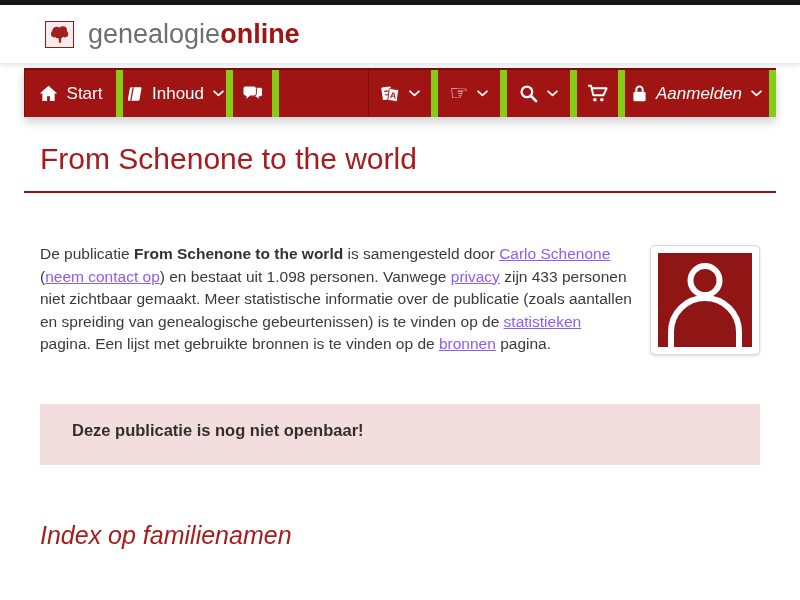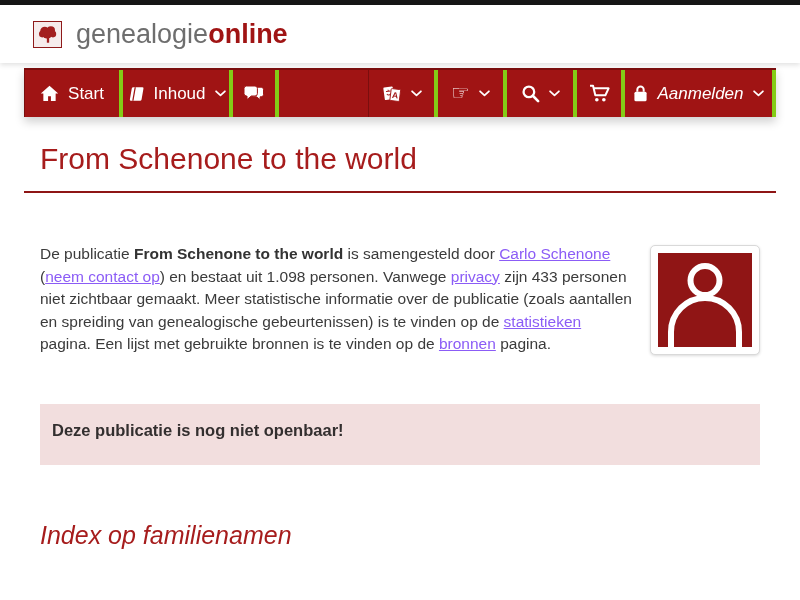--- a/index.html
+++ b/index.html
@@ -4,34 +4,34 @@
 <style>
   * { box-sizing: border-box; margin: 0; padding: 0; }
   html, body { background: #fff; }
   body { font-family: "Liberation Sans", "DejaVu Sans", sans-serif; }
   .screen { width: 800px; height: 600px; overflow: hidden; background: #fff; position: relative; }
 
   
   .topbar { height: 5px; background: #161616; width: 100%; }
 
   
-  header { height: 58px; display: flex; align-items: center; padding-left: 33px; background: #fff;
+  header { height: 58px; display: flex; align-items: center; padding-left: 45px; background: #fff;
            box-shadow: 0 2px 5px rgba(0,0,0,0.12); position: relative; z-index: 2; }
   .brand { display: flex; align-items: center; gap: 14px; text-decoration: none; cursor: pointer; }
   .logo-box { width: 29px; height: 27px; border: 1px solid #8e1a1a; background: #f6ecec;
               display: flex; align-items: center; justify-content: center; }
   .brand-text { font-size: 27px; letter-spacing: 0; }
   .brand-gray { color: #6e6e6e; }
   .brand-red { color: #a01414; font-weight: bold; }
 
   
   nav { margin: 5px 24px 0; height: 49px; background: #a01414; display: flex;
         border-top: 2px solid #7a0e0e; box-shadow: 0 5px 9px rgba(0,0,0,0.18); position: relative; z-index: 3; }
   .nav-item { display: flex; align-items: center; justify-content: center; gap: 9px;
-              color: #fff; font-size: 17px; border-right: 4px solid #84cc16; cursor: pointer; height: 100%; }
+              color: #fff; font-size: 17px; border-right: 7px solid #84cc16; cursor: pointer; height: 100%; }
   .nav-item:first-child { border-left: 1px solid #7a0e0e; }
   .w-start { width: 99px; } .w-inhoud { width: 110px; } .w-chat { width: 46px; }
   .nav-spacer { flex: 1; border-right: 1px solid #7a0e0e; }
   .w-lang { width: 69px; } .w-hand { width: 69px; } .w-search { width: 70px; }
   .w-cart { width: 48px; } .w-aanmelden { width: 151px; font-style: italic; }
   .icon { display: inline-flex; align-items: center; justify-content: center; line-height: 1; }
   .hand-glyph { font-family: "DejaVu Sans", sans-serif; font-size: 21px; color: #fff; }
 
   
   main { margin: 0 24px; padding: 0 16px; position: relative; z-index: 1; }
@@ -39,21 +39,21 @@
   .title-rule { border: none; border-top: 2px solid #8e1515; margin: 15px -16px 0; }
 
   .intro-wrap { margin-top: 50px; }
   .avatar-card { float: right; margin: 2px 0 10px 18px; background: #fff; border: 1px solid #d9d9d9;
                  border-radius: 5px; padding: 7px; box-shadow: 0 1px 3px rgba(0,0,0,0.15); cursor: pointer; }
   .avatar-img { width: 94px; height: 94px; background: #901515; overflow: hidden; }
   .intro { font-size: 15.5px; line-height: 22.6px; color: #3b3b3b; }
   .intro b { color: #333; }
   .red-link { color: #8b5cf6; text-decoration: underline; cursor: pointer; }
 
-  .alert { clear: both; margin-top: 48px; background: #f2dede; padding: 17px 12px 19px; color: #3f3a3a; }
+  .alert { clear: both; margin-top: 48px; background: #f2dede; padding: 17px 32px 19px; color: #3f3a3a; }
   .alert-title { font-weight: bold; font-size: 16.5px; color: #332f2f; margin-bottom: 6px; }
   .alert-body { font-size: 16px; }
 
   h2 { margin-top: 56px; font-size: 25px; font-weight: normal; color: #a61c1c; font-style: italic; }
 </style>
 </head>
 <body>
 
 <div class="screen">
 

